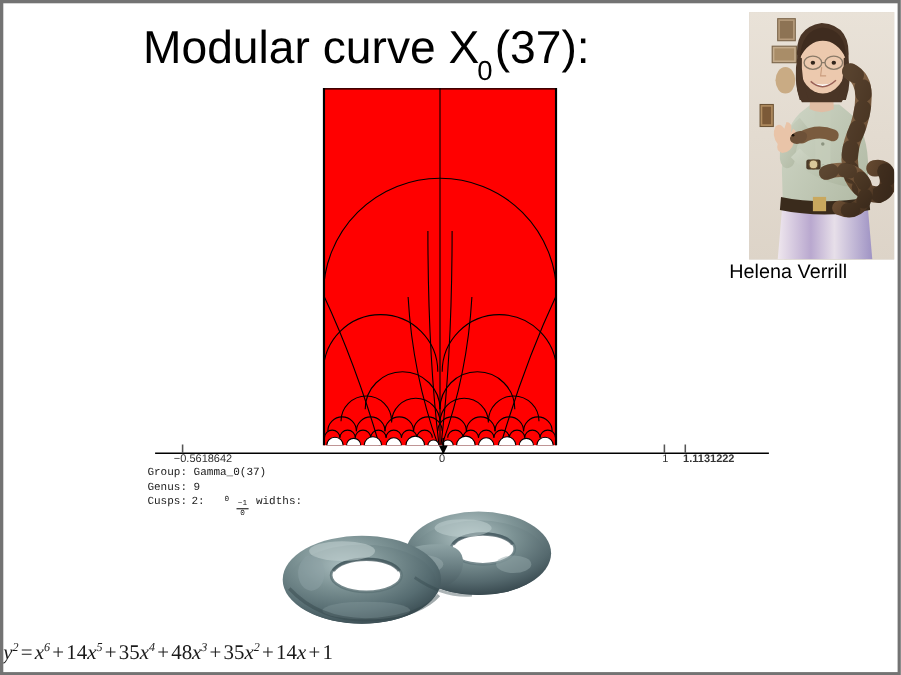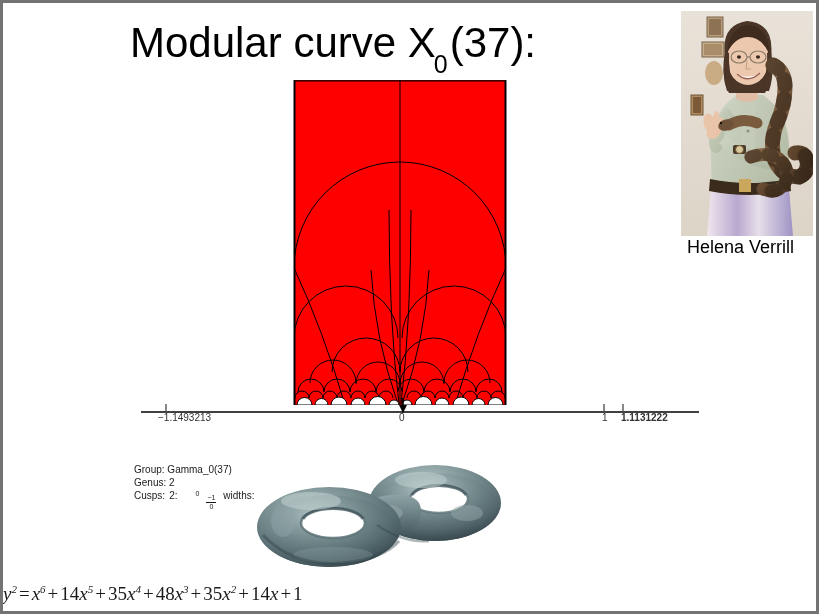--- a/index.html
+++ b/index.html
@@ -51,21 +51,21 @@
     overflow: hidden;
     background: #d8cfc6;
   }
   #photo-frame svg { display: block; }
 
   #photo-caption {
     position: absolute;
     left: 660px;
     top: 234px;
     width: 155px;
-    text-align: center;
+    text-align: left;
     font-size: 18px;
     color: #000000;
     font-family: "Liberation Sans", sans-serif;
   }
 
   
   #domain-plot {
     position: absolute;
     left: 290px;
     top: 77px;
@@ -93,25 +93,25 @@
   }
   #lbl-left  { left: 155px; top: 409px; }
   #lbl-zero  { left: 396px; top: 409px; }
   #lbl-one   { left: 599px; top: 409px; }
   #lbl-right { left: 618px; top: 409px; font-weight: bold; }
 
   
   #info {
     position: absolute;
     left: 131px;
-    top: 460px;
+    top: 421px;
     font-size: 10px;
     line-height: 13px;
     color: #1a1a1a;
-    font-family: Liberation Sans, sans-serif;
+    font-family: Liberation Mono, monospace;
     white-space: nowrap;
   }
   #info .row { display: block; }
   #info .cusps-row {
     display: flex;
     align-items: baseline;
     gap: 4px;
   }
   .sup0 {
     font-size: 7px;
@@ -349,28 +349,28 @@
 
       <line x1="270" y1="0" x2="270" y2="14" stroke="#000000" stroke-width="1.6"></line>
       <polygon points="266,7 274,7 270,15" fill="#000000"></polygon>
 
       <line x1="471" y1="6" x2="471" y2="14" stroke="#555555" stroke-width="1.4"></line>
 
       <line x1="490" y1="6" x2="490" y2="14" stroke="#555555" stroke-width="1.4"></line>
     </svg>
   </div>
 
-  <div class="axis-label" id="lbl-left">−1.1493213</div>
+  <div class="axis-label" id="lbl-left">−0.5618642</div>
   <div class="axis-label" id="lbl-zero">0</div>
   <div class="axis-label" id="lbl-one">1</div>
   <div class="axis-label" id="lbl-right">1.1131222</div>
 
   <div id="info">
     <span class="row">Group: Gamma_0(37)</span>
-    <span class="row">Genus: 2</span>
+    <span class="row">Genus: 9</span>
     <span class="cusps-row">
       <span>Cusps:</span>
       <span>2:</span>
       <span class="sup0">0</span>
       <span class="frac">
         <span class="num">−1</span>
         <span class="den">0</span>
       </span>
       <span>widths:</span>
     </span>

